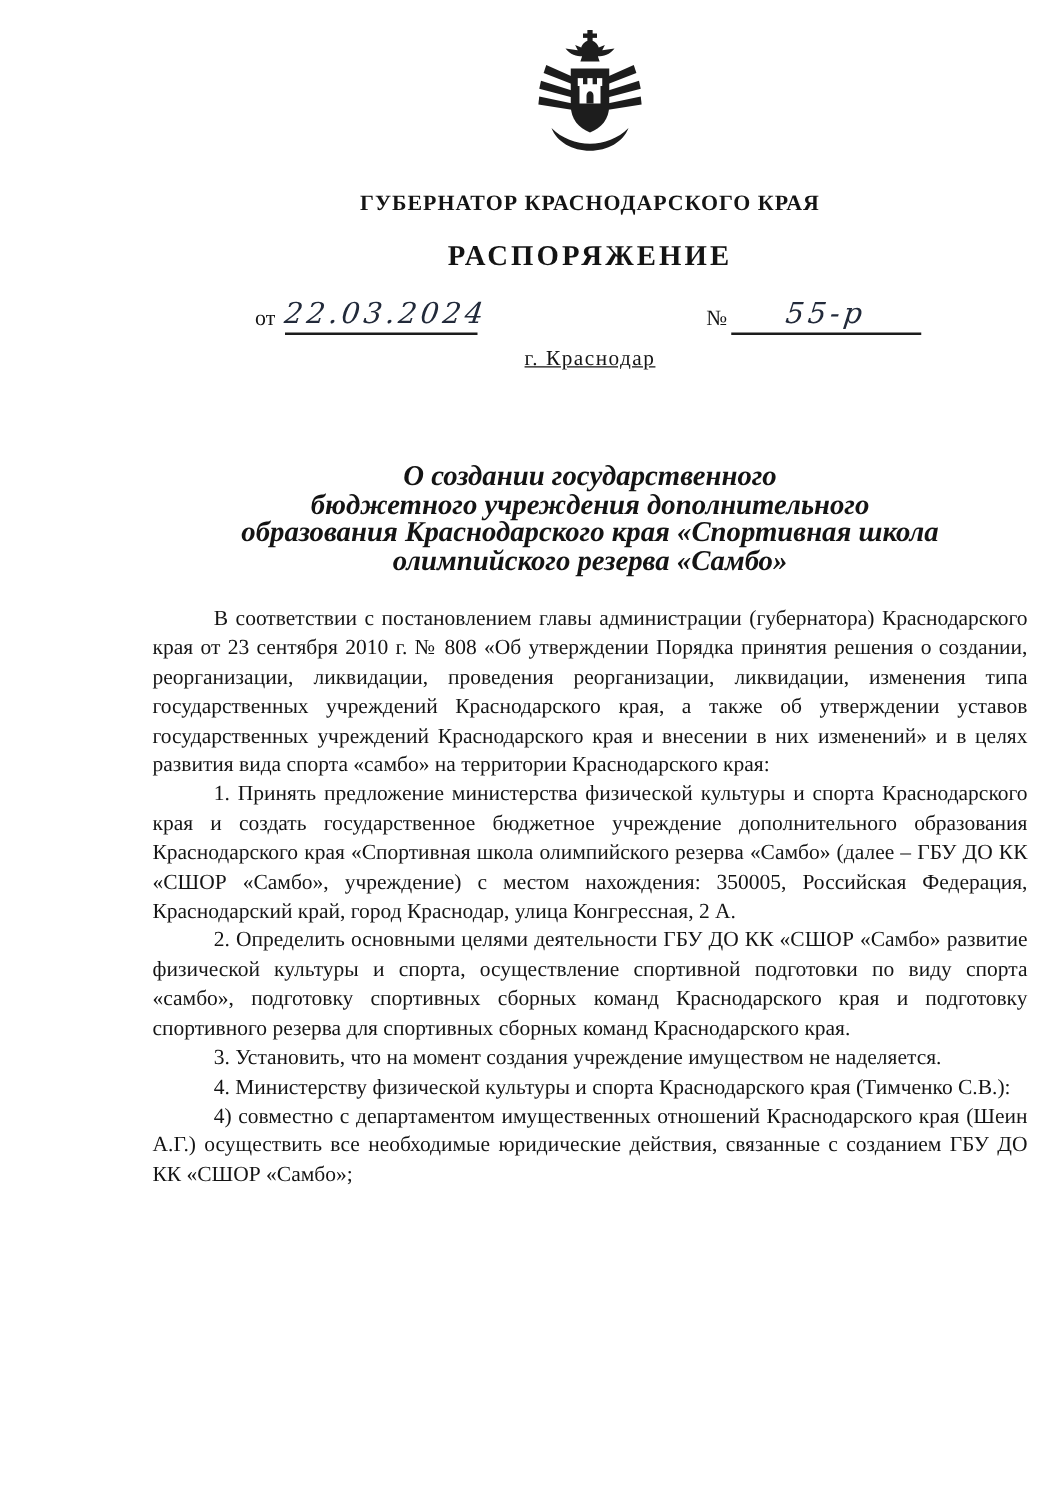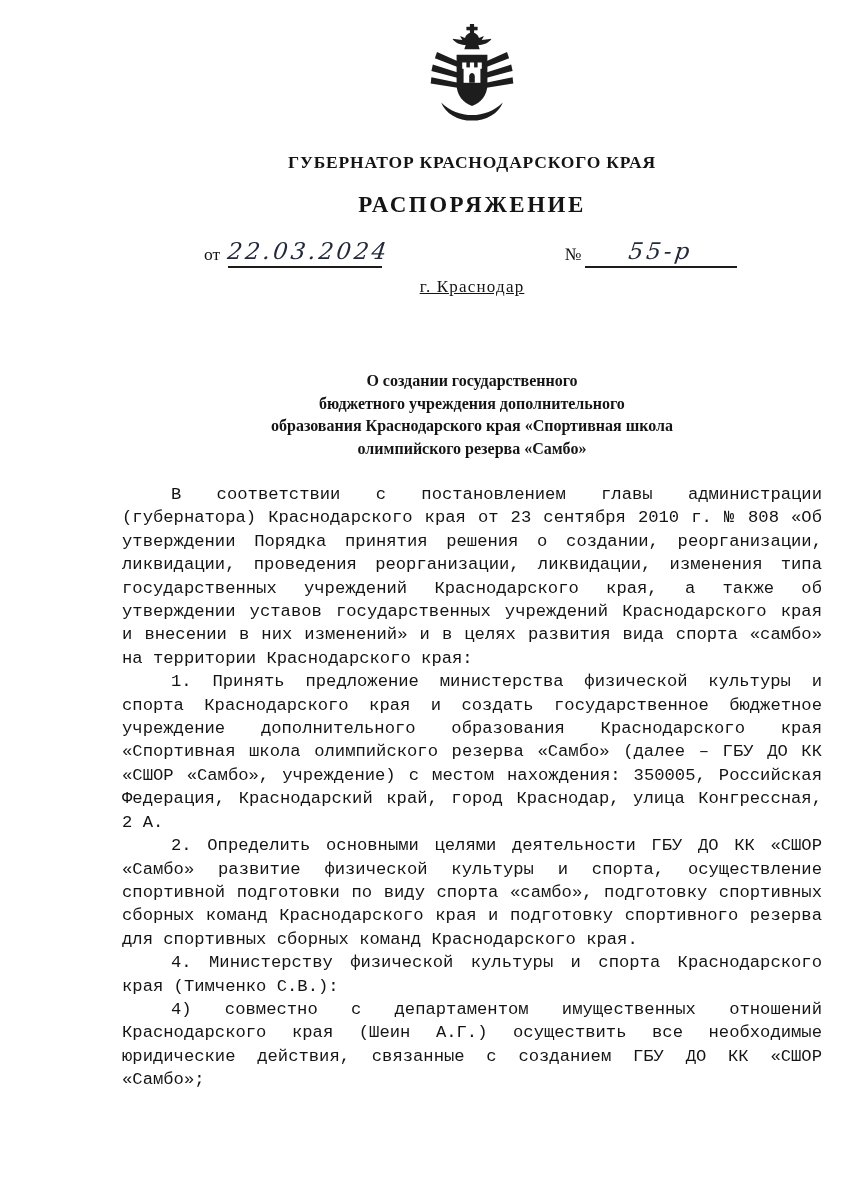--- a/index.html
+++ b/index.html
@@ -63,32 +63,33 @@
   }
   .city {
     top:277px;
     font-size:17px;
     letter-spacing:1.2px;
     text-decoration:underline;
   }
   .doc-title {
     top:370px;
     font-weight:bold;
-    font-size:16px;
+    font-size:23px;
     line-height:22.5px;
     white-space:pre-line;
+    font-style:italic;
   }
   .body-text {
     position:absolute;
     top:483px; left:122px; width:700px;
     font-size:17.2px;
     line-height:23.4px;
     text-align:justify;
   }
-  .body-text p { text-indent:49px;font-family:Liberation Mono, monospace; }
+  .body-text p { text-indent:49px; }
 </style>
 </head>
 <body>
 
 <div class="page">
 
   <div class="col emblem-row">
     <svg width="84" height="112" viewBox="0 0 120 160" xmlns="http://www.w3.org/2000/svg" aria-hidden="true">
       <g fill="#1d1d1d">
         <rect x="57" y="0" width="6" height="14"></rect>
@@ -130,17 +131,18 @@
 
   <div class="col doc-title">О создании государственного
 бюджетного учреждения дополнительного
 образования Краснодарского края «Спортивная школа
 олимпийского резерва «Самбо»</div>
 
   <div class="body-text">
     <p>В соответствии с постановлением главы администрации (губернатора) Краснодарского края от 23 сентября 2010 г. № 808 «Об утверждении Порядка принятия решения о создании, реорганизации, ликвидации, проведения реорганизации, ликвидации, изменения типа государственных учреждений Краснодарского края, а также об утверждении уставов государственных учреждений Краснодарского края и внесении в них изменений» и в целях развития вида спорта «самбо» на территории Краснодарского края:</p>
     <p>1. Принять предложение министерства физической культуры и спорта Краснодарского края и создать государственное бюджетное учреждение дополнительного образования Краснодарского края «Спортивная школа олимпийского резерва «Самбо» (далее – ГБУ ДО КК «СШОР «Самбо», учреждение) с местом нахождения: 350005, Российская Федерация, Краснодарский край, город Краснодар, улица Конгрессная, 2 А.</p>
     <p>2. Определить основными целями деятельности ГБУ ДО КК «СШОР «Самбо» развитие физической культуры и спорта, осуществление спортивной подготовки по виду спорта «самбо», подготовку спортивных сборных команд Краснодарского края и подготовку спортивного резерва для спортивных сборных команд Краснодарского края.</p>
+    <p>3. Установить, что на момент создания учреждение имуществом не наделяется.</p>
     <p>4. Министерству физической культуры и спорта Краснодарского края (Тимченко С.В.):</p>
     <p>4) совместно с департаментом имущественных отношений Краснодарского края (Шеин А.Г.) осуществить все необходимые юридические действия, связанные с созданием ГБУ ДО КК «СШОР «Самбо»;</p>
   </div>
 
 </div>
 
 </body></html>

